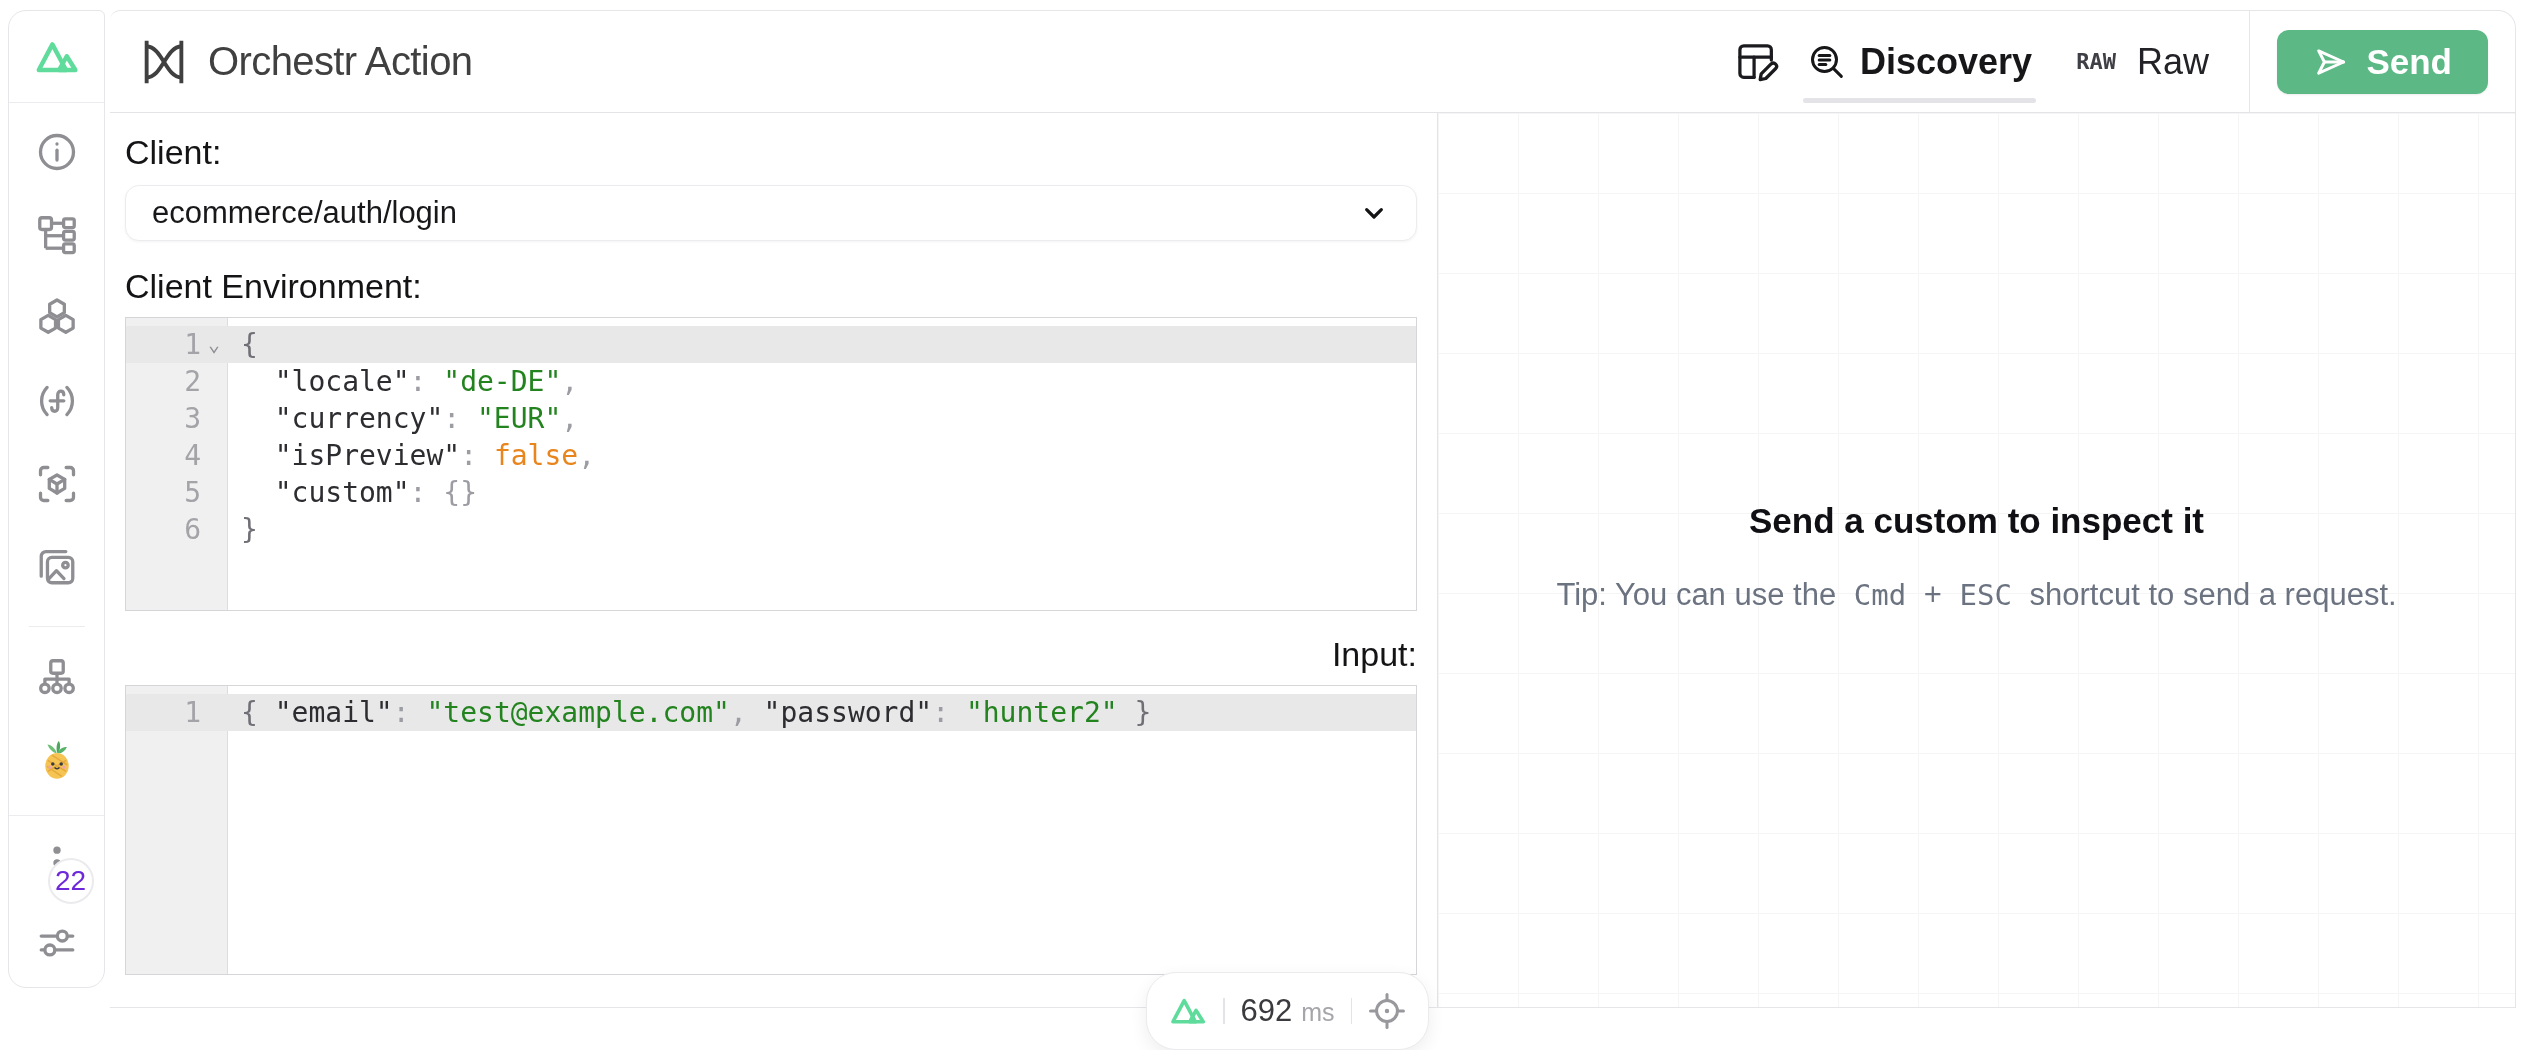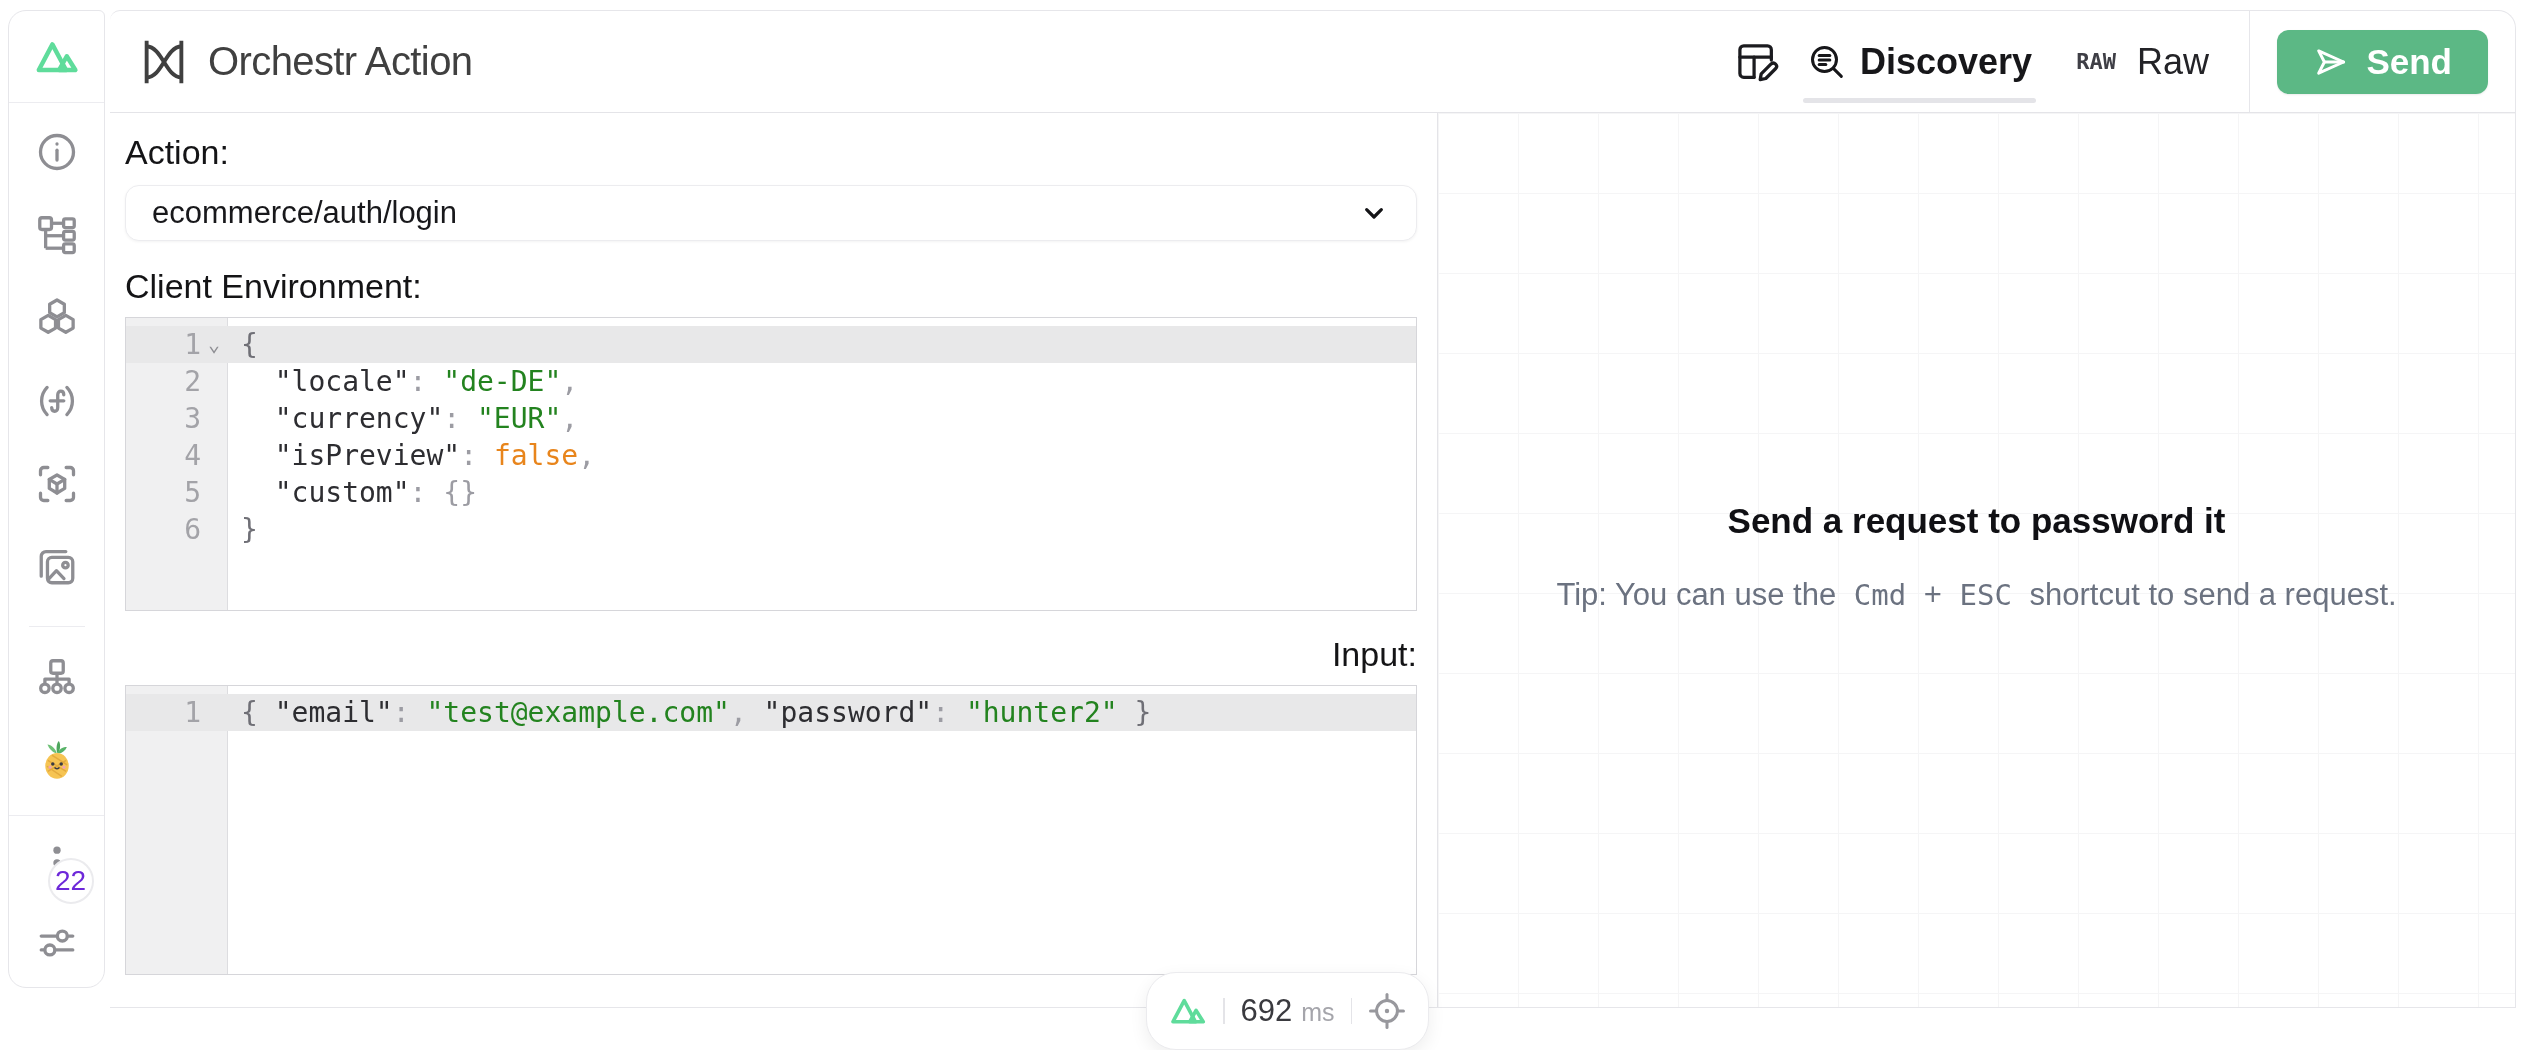--- a/index.html
+++ b/index.html
@@ -263,21 +263,21 @@
           </svg>
           <span>Send</span>
         </button>
       </div>
     </div>
   </header>
 
   <div class="content-row">
 
     <section class="left-pane">
-      <div class="field-label">Action:</div>
+      <div class="field-label">Client:</div>
 
       <div class="select-box">
         <span class="select-value">ecommerce/auth/login</span>
         <svg viewBox="0 0 24 24" fill="none" stroke="currentColor" stroke-width="2.4" stroke-linecap="round" stroke-linejoin="round">
           <path d="M6.5 9.5 L12 15 L17.5 9.5"></path>
         </svg>
       </div>
 
       <div class="field-label lbl-2">Client Environment:</div>
       <div class="cm-editor ed-env">
@@ -338,21 +338,21 @@
               <div class="cm-line"><span class="tok-br">{</span><span class="tok-tx"> </span><span class="tok-k">"email"</span><span class="tok-p">:</span><span class="tok-tx"> </span><span class="tok-s">"test@example.com"</span><span class="tok-p">,</span><span class="tok-tx"> </span><span class="tok-k">"password"</span><span class="tok-p">:</span><span class="tok-tx"> </span><span class="tok-s">"hunter2"</span><span class="tok-tx"> </span><span class="tok-br">}</span></div>
             </div>
           </div>
         </div>
 
       <div class="field-label lbl-4">Request (read-only)</div>
     </section>
 
     <section class="right-pane">
       <div class="empty-state">
-        <div class="empty-heading">Send a request to password it</div>
+        <div class="empty-heading">Send a custom to inspect it</div>
         <div class="empty-tip">
           <span>Tip: You can use the</span>
           <span class="kbd">Cmd</span>
           <span>+</span>
           <span class="kbd">ESC</span>
           <span>shortcut to send a request.</span>
         </div>
       </div>
     </section>
   </div>

